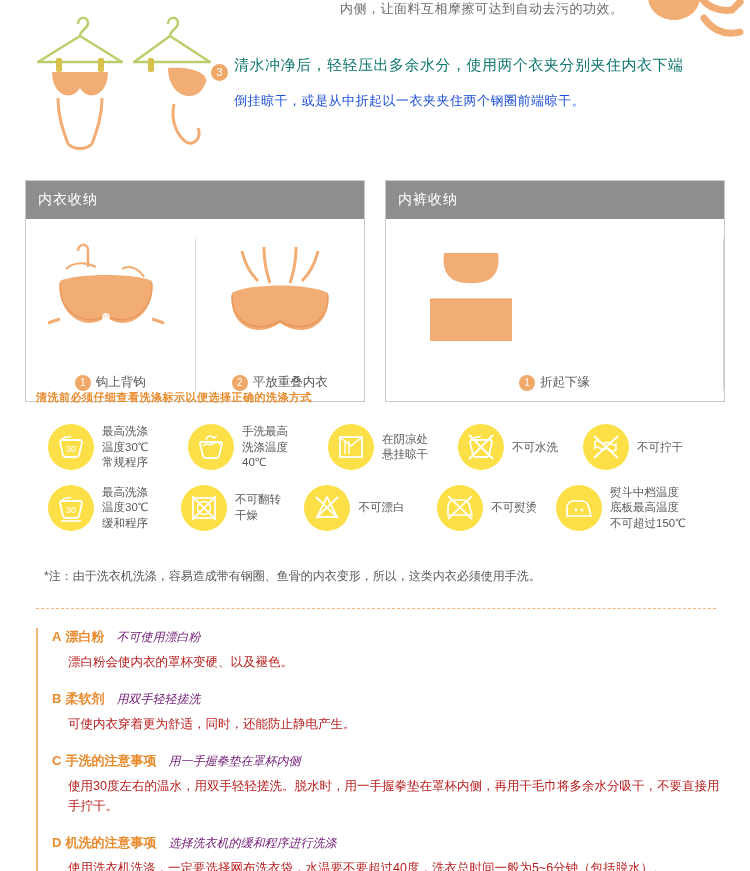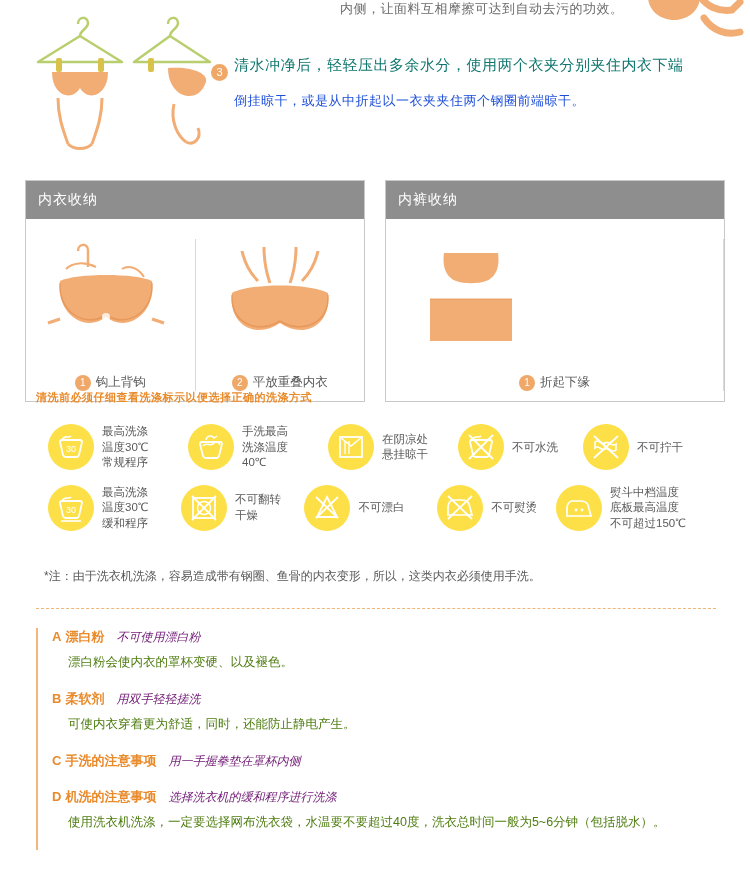--- a/index.html
+++ b/index.html
@@ -231,21 +231,21 @@
     font-weight: bold;
     margin-right: 12px;
   }
   .tip-sub {
     color: #701a75;
     font-size: 12px;
     font-style: italic;
   }
   .tip-body {
     font-size: 12.5px;
-    color: #4d7c0f;
+    color: #b91c1c;
     line-height: 1.6;
     padding-left: 16px;
   }
 </style>
 </head>
 <body>
 
 <div class="page">
 
   <div class="top-section">
@@ -476,20 +476,21 @@
       <div class="tip-head">
         <span class="tip-letter">B</span><span class="tip-title">柔软剂</span><span class="tip-sub">用双手轻轻搓洗</span>
       </div>
       <div class="tip-body">可使内衣穿着更为舒适，同时，还能防止静电产生。</div>
     </div>
 
     <div class="tip">
       <div class="tip-head">
         <span class="tip-letter">C</span><span class="tip-title">手洗的注意事项</span><span class="tip-sub">用一手握拳垫在罩杯内侧</span>
       </div>
+      <div class="tip-body">使用30度左右的温水，用双手轻轻搓洗。脱水时，用一手握拳垫在罩杯内侧，再用干毛巾将多余水分吸干，不要直接用手拧干。</div>
     </div>
 
     <div class="tip">
       <div class="tip-head">
         <span class="tip-letter">D</span><span class="tip-title">机洗的注意事项</span><span class="tip-sub">选择洗衣机的缓和程序进行洗涤</span>
       </div>
       <div class="tip-body">使用洗衣机洗涤，一定要选择网布洗衣袋，水温要不要超过40度，洗衣总时间一般为5~6分钟（包括脱水）。</div>
     </div>
   </div>
 

